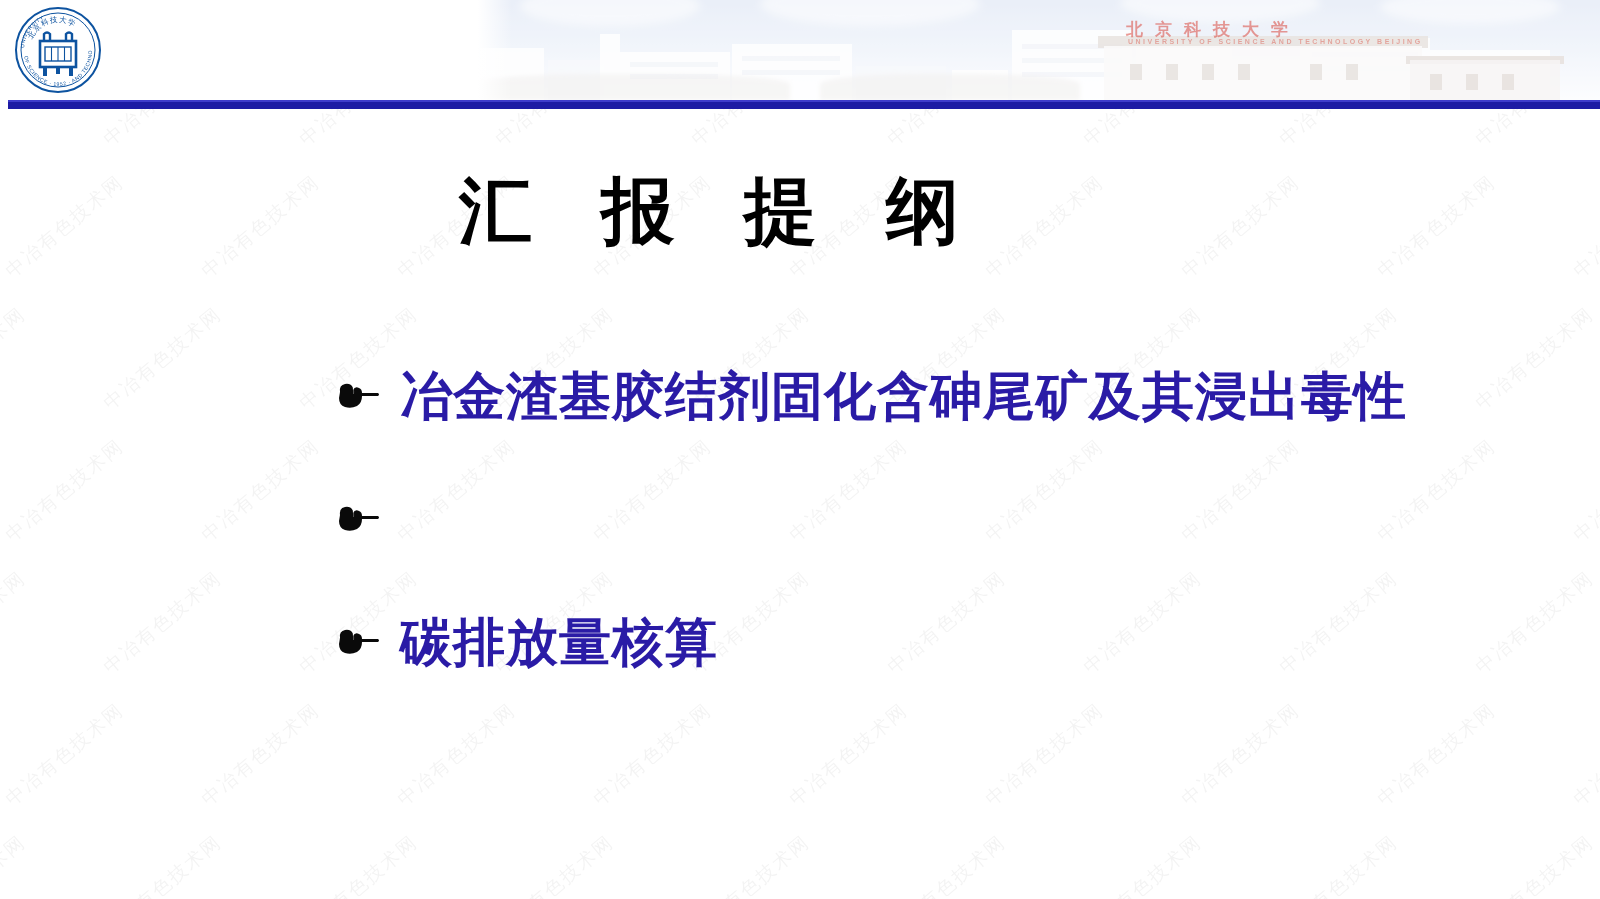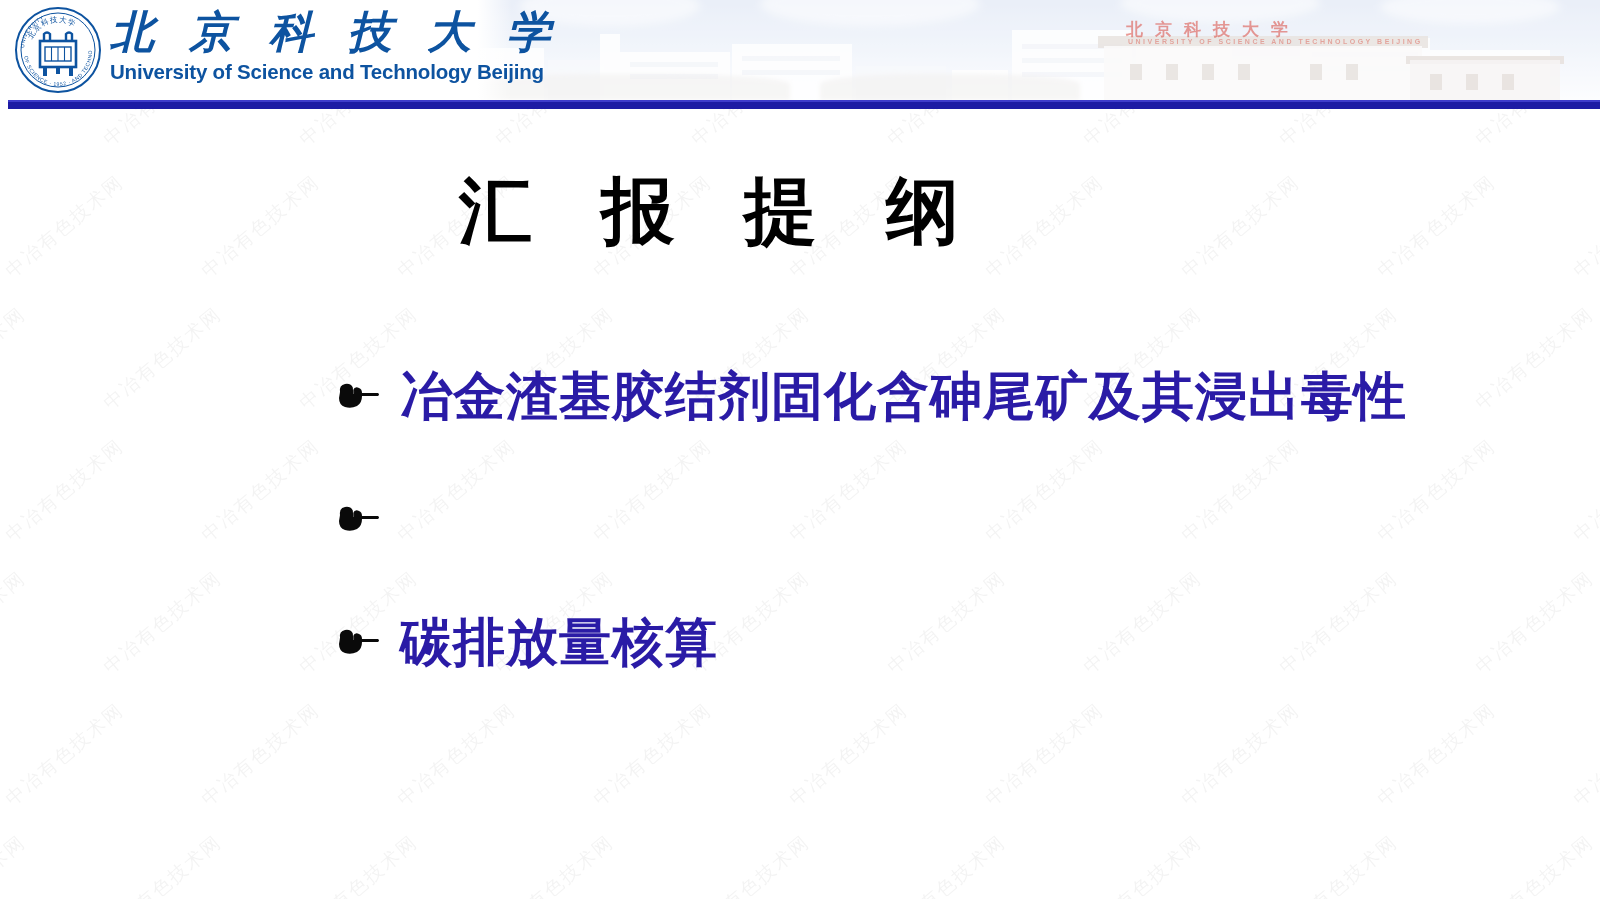--- a/index.html
+++ b/index.html
@@ -370,24 +370,20 @@
         <text font-size="5.2" fill="#0d53a0" font-family="'Liberation Sans',sans-serif" letter-spacing="0.6">
           <textPath href="#arcOuter" startOffset="2%">UNIVERSITY</textPath>
         </text>
         <path id="arcBot" d="M10 46 A34 34 0 0 0 78 46" fill="none" stroke="none"></path>
         <text font-size="5.2" fill="#0d53a0" font-family="'Liberation Sans',sans-serif" letter-spacing="0.6">
           <textPath href="#arcBot" startOffset="4%">OF SCIENCE · 1952 · AND TECHNOLOGY</textPath>
         </text>
       </svg>
     </div>
 
-    <div class="wordmark">
-      <div class="wordmark-cn">北 京 科 技 大 学</div>
-      <div class="wordmark-en">University of Science and Technology Beijing</div>
-    </div>
   </div>
 
   <div class="rule"></div>
   <div class="rule-hl"></div>
 
   <div class="title">汇  报  提  纲</div>
 
   <div class="list">
 
 

